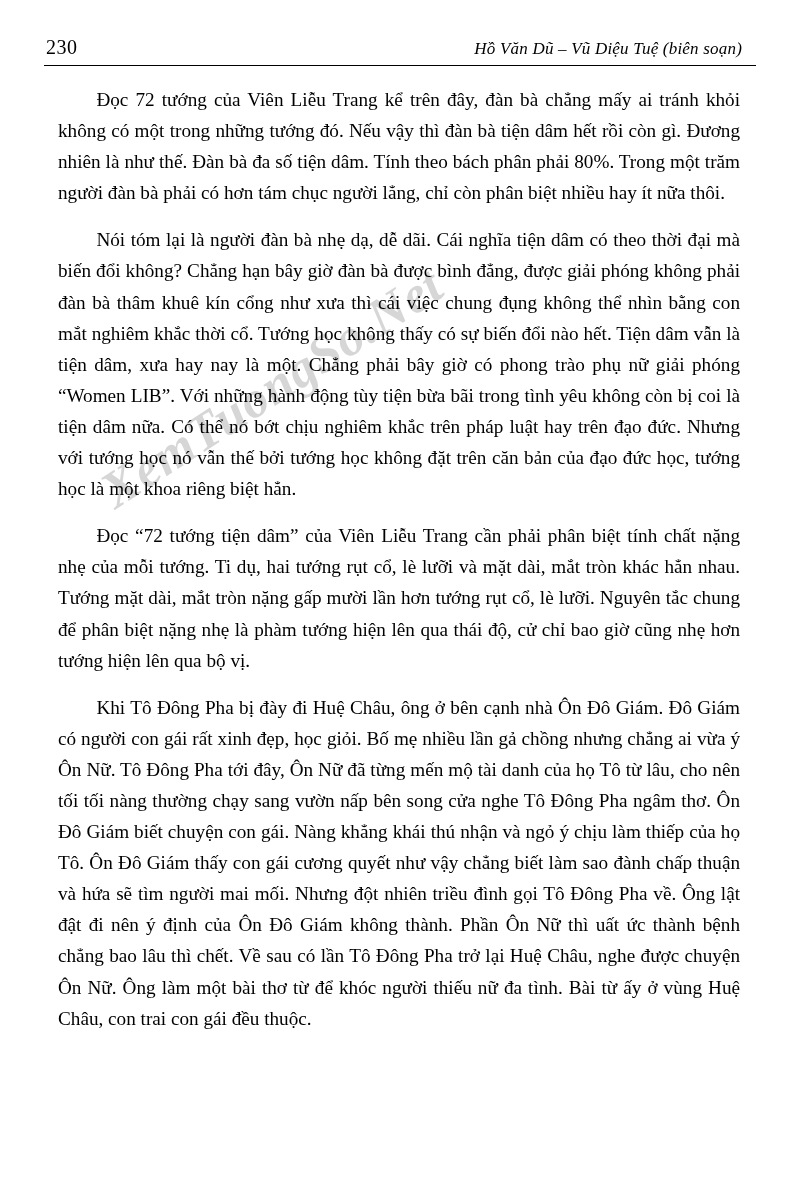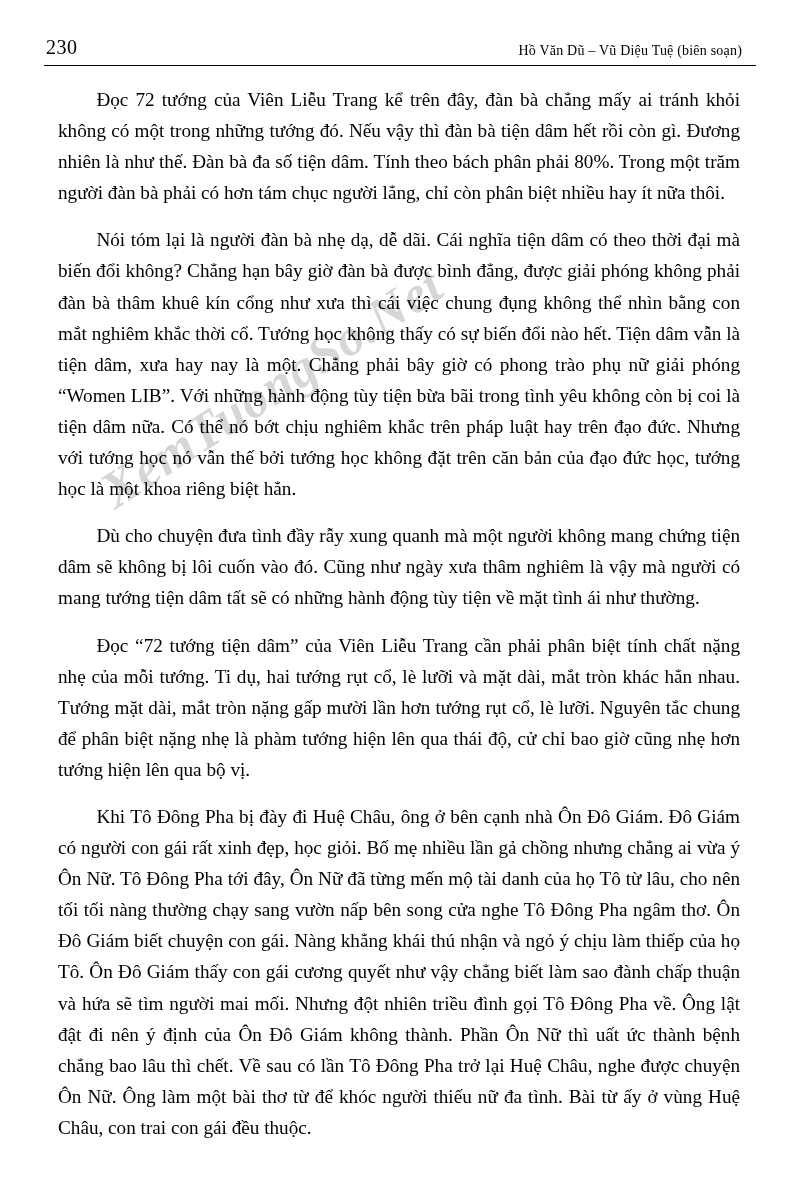--- a/index.html
+++ b/index.html
@@ -28,21 +28,22 @@
     align-items: flex-end;
     justify-content: space-between;
     padding: 0 14px 6px 2px;
     border-bottom: 1.6px solid #000;
   }
   .page-number {
     font-size: 20px;
     letter-spacing: 0.5px;
   }
   .header-title {
-    font-size: 14px;
+    font-size: 17px;
+    font-style: italic;
     letter-spacing: 0.2px;
   }
   .body-text {
     margin-top: 18px;
     padding: 0 16px 0 14px;
     font-size: 19.2px;
     line-height: 1.62;
     text-align: justify;
     text-justify: inter-word;
     position: relative;
@@ -77,19 +78,18 @@
   <div class="header">
     <div class="page-number">230</div>
     <div class="header-title">Hồ Văn Dũ – Vũ Diệu Tuệ (biên soạn)</div>
   </div>
 
   <div class="watermark">XemTuongSo.Net</div>
 
   <div class="body-text">
     <p>Đọc 72 tướng của Viên Liễu Trang kể trên đây, đàn bà chẳng mấy ai tránh khỏi không có một trong những tướng đó. Nếu vậy thì đàn bà tiện dâm hết rồi còn gì. Đương nhiên là như thế. Đàn bà đa số tiện dâm. Tính theo bách phân phải 80%. Trong một trăm người đàn bà phải có hơn tám chục người lẳng, chỉ còn phân biệt nhiều hay ít nữa thôi.</p>
     <p>Nói tóm lại là người đàn bà nhẹ dạ, dễ dãi. Cái nghĩa tiện dâm có theo thời đại mà biến đổi không? Chẳng hạn bây giờ đàn bà được bình đẳng, được giải phóng không phải đàn bà thâm khuê kín cổng như xưa thì cái việc chung đụng không thể nhìn bằng con mắt nghiêm khắc thời cổ. Tướng học không thấy có sự biến đổi nào hết. Tiện dâm vẫn là tiện dâm, xưa hay nay là một. Chẳng phải bây giờ có phong trào phụ nữ giải phóng “Women LIB”. Với những hành động tùy tiện bừa bãi trong tình yêu không còn bị coi là tiện dâm nữa. Có thể nó bớt chịu nghiêm khắc trên pháp luật hay trên đạo đức. Nhưng với tướng học nó vẫn thế bởi tướng học không đặt trên căn bản của đạo đức học, tướng học là một khoa riêng biệt hẳn.</p>
-    <p>Dù cho chuyện đưa tình đầy rẫy xung quanh mà một người không mang chứng tiện dâm sẽ không bị lôi cuốn vào đó. Cũng như ngày xưa thâm nghiêm là vậy mà người có mang tướng tiện dâm tất sẽ có những hành động tùy tiện về mặt tình ái như thường.</p>
     <p>Đọc “72 tướng tiện dâm” của Viên Liễu Trang cần phải phân biệt tính chất nặng nhẹ của mỗi tướng. Ti dụ, hai tướng rụt cổ, lè lưỡi và mặt dài, mắt tròn khác hẳn nhau. Tướng mặt dài, mắt tròn nặng gấp mười lần hơn tướng rụt cổ, lè lưỡi. Nguyên tắc chung để phân biệt nặng nhẹ là phàm tướng hiện lên qua thái độ, cử chỉ bao giờ cũng nhẹ hơn tướng hiện lên qua bộ vị.</p>
     <p>Khi Tô Đông Pha bị đày đi Huệ Châu, ông ở bên cạnh nhà Ôn Đô Giám. Đô Giám có người con gái rất xinh đẹp, học giỏi. Bố mẹ nhiều lần gả chồng nhưng chẳng ai vừa ý Ôn Nữ. Tô Đông Pha tới đây, Ôn Nữ đã từng mến mộ tài danh của họ Tô từ lâu, cho nên tối tối nàng thường chạy sang vườn nấp bên song cửa nghe Tô Đông Pha ngâm thơ. Ôn Đô Giám biết chuyện con gái. Nàng khẳng khái thú nhận và ngỏ ý chịu làm thiếp của họ Tô. Ôn Đô Giám thấy con gái cương quyết như vậy chẳng biết làm sao đành chấp thuận và hứa sẽ tìm người mai mối. Nhưng đột nhiên triều đình gọi Tô Đông Pha về. Ông lật đật đi nên ý định của Ôn Đô Giám không thành. Phần Ôn Nữ thì uất ức thành bệnh chẳng bao lâu thì chết. Về sau có lần Tô Đông Pha trở lại Huệ Châu, nghe được chuyện Ôn Nữ. Ông làm một bài thơ từ để khóc người thiếu nữ đa tình. Bài từ ấy ở vùng Huệ Châu, con trai con gái đều thuộc.</p>
 
   </div>
 
 </div>
 
 </body></html>

